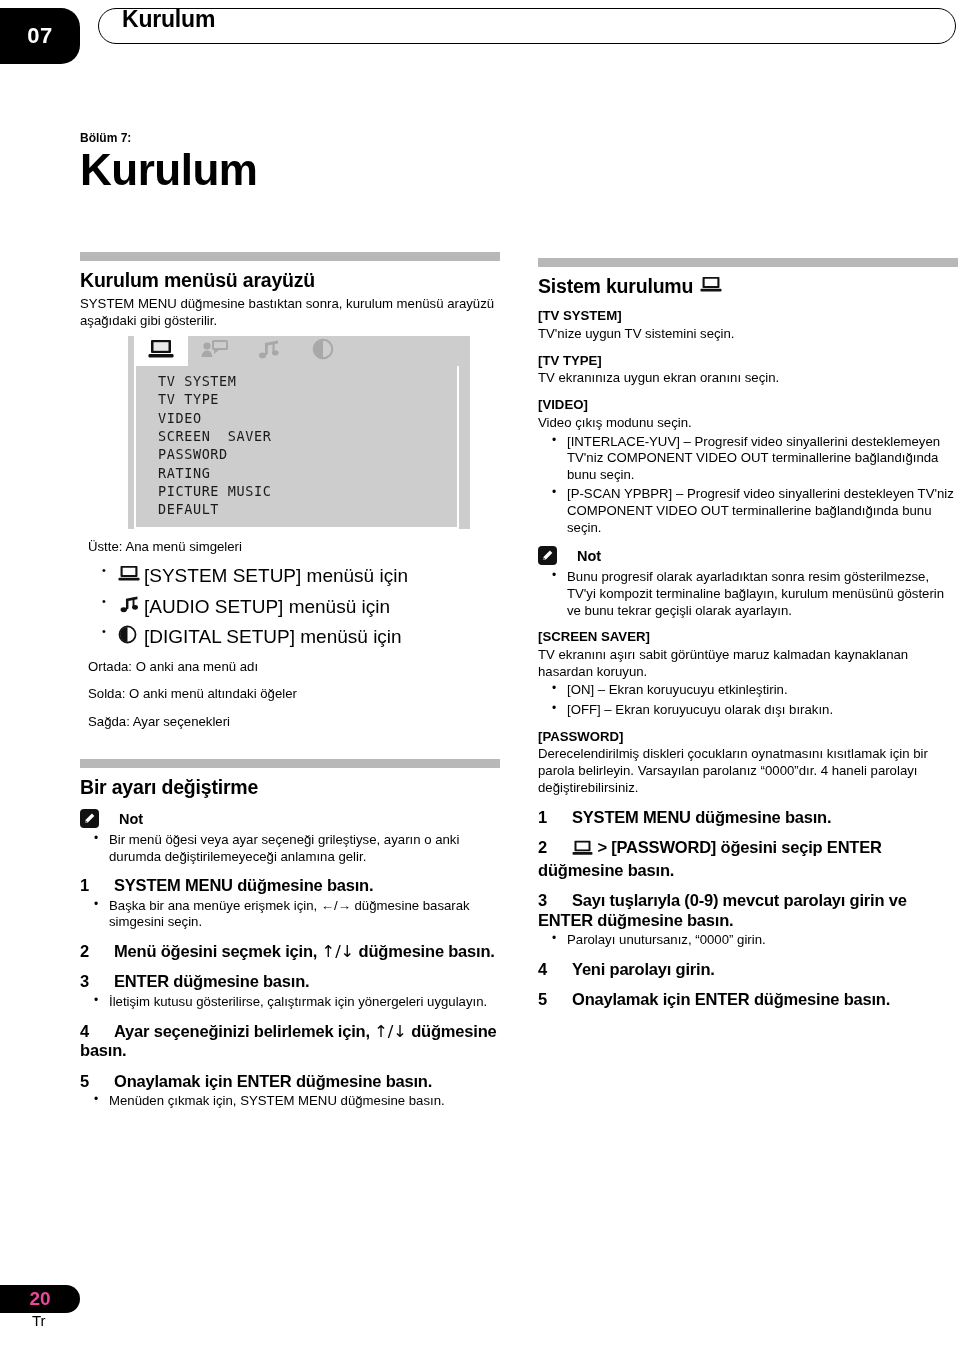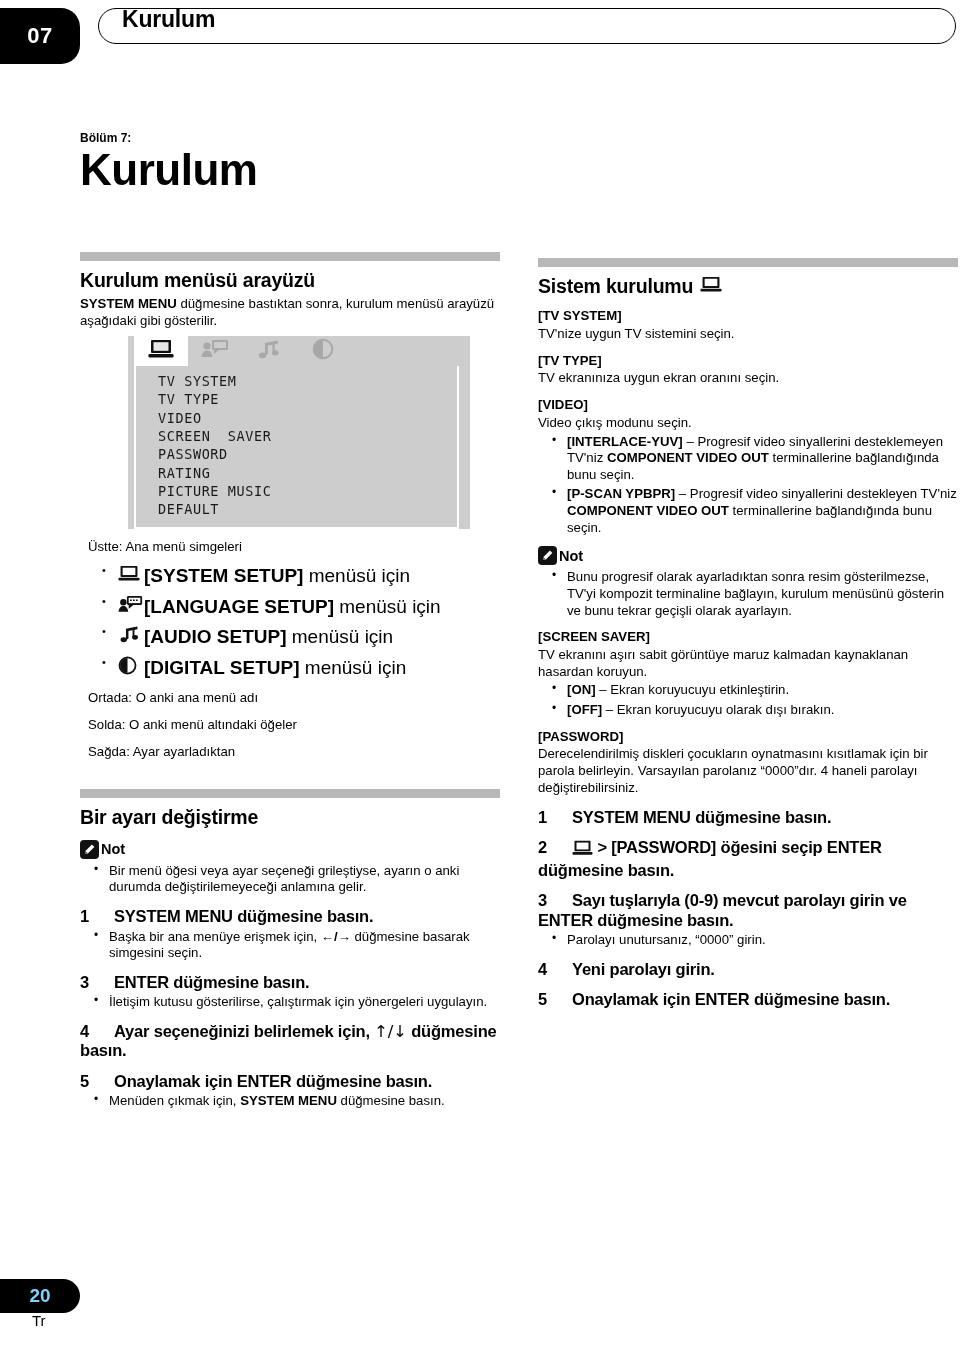--- a/index.html
+++ b/index.html
@@ -97,21 +97,21 @@
     letter-spacing: -0.2px;
     display: flex;
     align-items: center;
     gap: 7px;
   }
   .body-txt {
     font-size: 13.2px;
     line-height: 1.28;
     margin: 0 0 6px 0;
   }
-  .b { font-weight: bold; margin-top: 40px; }
+  .b { font-weight: normal; margin-top: 40px; }
 
   
   .menu-ill {
     width: 342px;
     margin: 6px 0 8px 48px;
     background: #cdcdcd;
     position: relative;
     padding: 0;
     box-sizing: border-box;
   }
@@ -198,21 +198,21 @@
     content: "\2022";
     position: absolute;
     left: 0; top: -1px;
     font-size: 12px;
   }
 
   
   .not-head {
     display: flex;
     align-items: center;
-    gap: 2px;
+    gap: 20px;
     margin: 10px 0 4px 0;
   }
   .not-icon {
     width: 19px; height: 19px;
     background: #111;
     border-radius: 4px;
     display: inline-flex;
     align-items: center;
     justify-content: center;
     flex: none;
@@ -247,24 +247,24 @@
     font-size: 13.2px;
     font-weight: bold;
     margin: 10px 0 1px 0;
     line-height: 1.25;
   }
 
   
   .footer-tab {
     position: absolute;
     left: 0; bottom: 38px;
-    width: 80px; height: 34px;
+    width: 80px; height: 28px;
     background: #000;
     border-radius: 0 17px 17px 0;
-    color: #7dd3fc;
+    color: #ec4899;
     font-weight: bold;
     font-size: 19px;
     display: flex;
     align-items: center;
     justify-content: center;
   }
   .footer-lang {
     position: absolute;
     left: 32px; bottom: 22px;
     font-size: 15px;
@@ -360,37 +360,20 @@
         <svg width="22" height="17" viewBox="0 0 26 20">
             <rect x="3" y="1" width="20" height="13" rx="1" fill="#111"></rect>
             <rect x="5.5" y="3.2" width="15" height="8.6" fill="#fff"></rect>
             <rect x="0.5" y="15" width="25" height="3.4" rx="1.2" fill="#111"></rect>
           </svg>
       </span>
       <span><span class="b">[SYSTEM SETUP]</span><span> menüsü için</span></span>
     </li>
     <li>
       <span class="ic">
-        <svg width="25" height="18" viewBox="0 0 28 20">
-            <circle cx="6" cy="8" r="3.6" fill="#111"></circle>
-            <path d="M0.6 18.6 C1 14.2 3.2 12.2 6 12.2 C8.8 12.2 11 14.2 11.4 18.6 Z" fill="#111"></path>
-            <rect x="10" y="1" width="17" height="10" rx="1.6" fill="#111"></rect>
-            <rect x="12" y="3" width="13" height="6" fill="#fff"></rect>
-            <path d="M12 10.6 L12 15.4 L18 10.6 Z" fill="#111"></path>
-            <g fill="#111">
-              <rect x="13.5" y="5" width="2" height="1.6"></rect>
-              <rect x="16.8" y="5" width="2" height="1.6"></rect>
-              <rect x="20.1" y="5" width="2" height="1.6"></rect>
-            </g>
-          </svg>
-      </span>
-      <span><span class="b">[LANGUAGE SETUP]</span><span> menüsü için</span></span>
-    </li>
-    <li>
-      <span class="ic">
         <svg width="23" height="18" viewBox="0 0 26 20">
             <path d="M9 17 L9 4 L22 1.5 L22 4.5 L11.8 6.6 L11.8 15 Z" fill="#111"></path>
             <ellipse cx="6.5" cy="16.4" rx="3.6" ry="2.8" fill="#111"></ellipse>
             <ellipse cx="19.3" cy="13.8" rx="3.3" ry="2.6" fill="#111"></ellipse>
             <path d="M16.5 14.8 L16.5 3 L18.6 2.6 L18.6 14.4 Z" fill="#111"></path>
           </svg>
       </span>
       <span><span class="b">[AUDIO SETUP]</span><span> menüsü için</span></span>
     </li>
     <li>
@@ -398,21 +381,21 @@
         <svg width="19" height="19" viewBox="0 0 22 22">
             <circle cx="11" cy="11" r="9.3" fill="none" stroke="#111" stroke-width="2"></circle>
             <path d="M11 2.4 A8.6 8.6 0 0 0 11 19.6 Z" fill="#111"></path>
           </svg>
       </span>
       <span><span class="b">[DIGITAL SETUP]</span><span> menüsü için</span></span>
     </li>
   </ul>
   <div class="plain-line">Ortada: O anki ana menü adı</div>
   <div class="plain-line">Solda: O anki menü altındaki öğeler</div>
-  <div class="plain-line">Sağda: Ayar ayarladıktan</div>
+  <div class="plain-line">Sağda: Ayar seçenekleri</div>
 
   <div style="height:20px"></div>
 
   <div class="rule"></div>
   <h2 class="sec">
     <span>Bir ayarı değiştirme</span>
   </h2>
 
   <div class="not-head">
     <span class="not-icon">
@@ -429,20 +412,23 @@
 
   <div class="step">
     <span class="num">1</span><span>SYSTEM MENU düğmesine basın.</span>
   </div>
   <ul class="bul">
     <li>
       <span>Başka bir ana menüye erişmek için, </span><span class="arrow b">←/→</span><span> düğmesine basarak simgesini seçin.</span>
     </li>
   </ul>
 
+  <div class="step">
+    <span class="num">2</span><span>Menü öğesini seçmek için, </span><span class="arrow">↑/↓</span><span> düğmesine basın.</span>
+  </div>
 
   <div class="step">
     <span class="num">3</span><span>ENTER düğmesine basın.</span>
   </div>
   <ul class="bul">
     <li>İletişim kutusu gösterilirse, çalıştırmak için yönergeleri uygulayın.</li>
   </ul>
 
   <div class="step">
     <span class="num">4</span><span>Ayar seçeneğinizi belirlemek için, </span><span class="arrow">↑/↓</span><span> düğmesine basın.</span>

